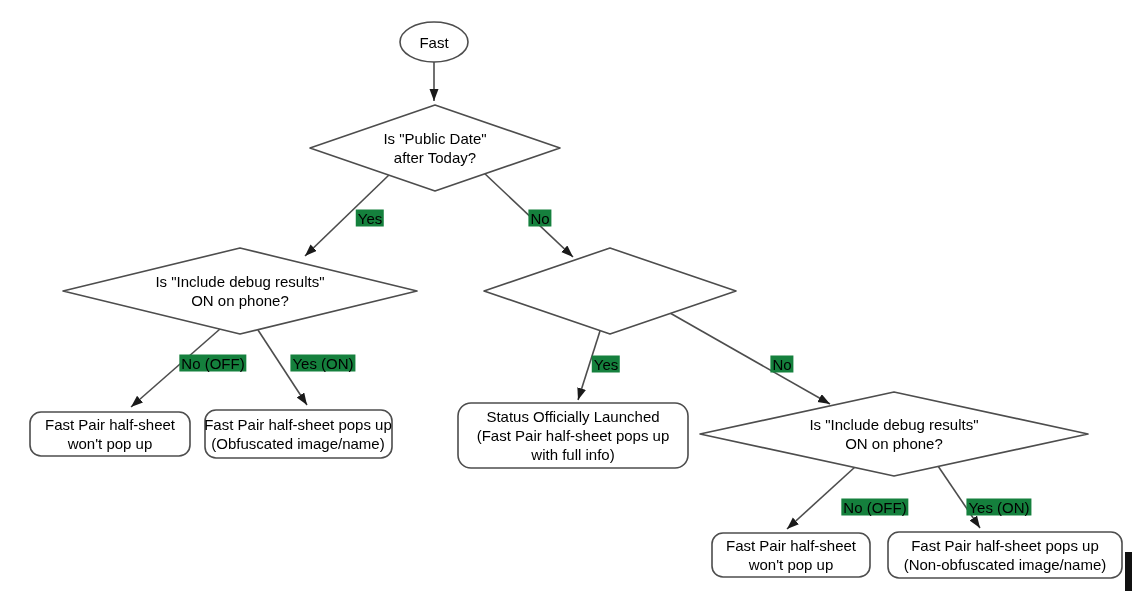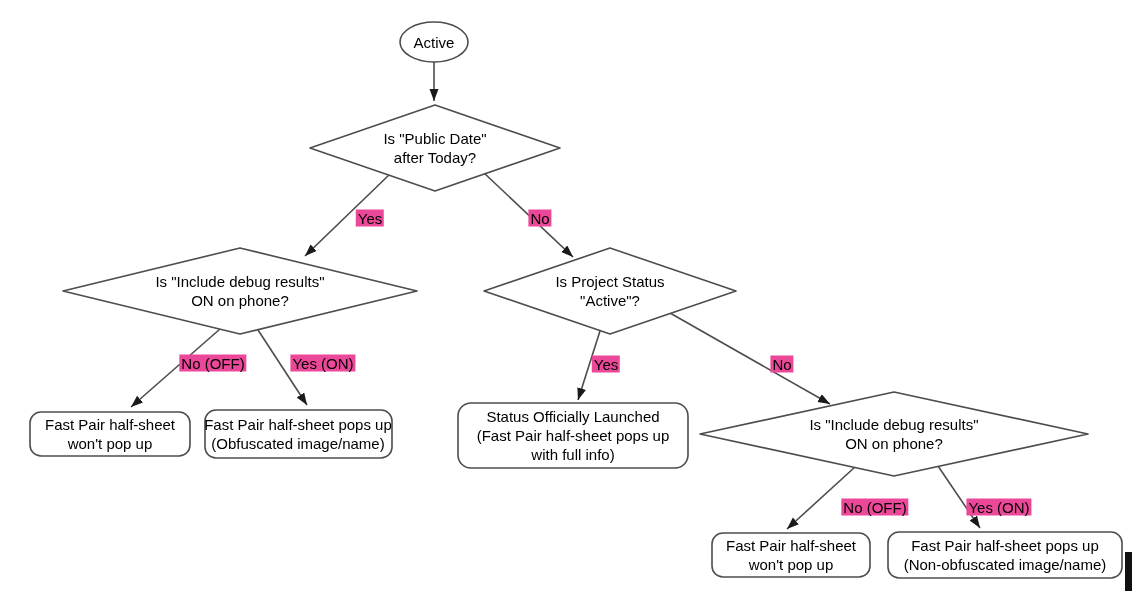--- a/index.html
+++ b/index.html
@@ -20,21 +20,21 @@
     line-height:19px;
     color:#000000;
     width:max-content;
     pointer-events:none;
   }
   .edge-label{
     position:absolute;
     transform:translate(-50%,-50%);
     font-size:15px;
     color:#000000;
-    background:#ec4899;
+    background:#15803d;
     padding:0 2px;
     width:max-content;
     pointer-events:none;
   }
 </style>
 </head>
 <body>
 
 <div class="canvas">
 
@@ -66,27 +66,25 @@
       <rect x="30" y="412" width="160" height="44" rx="11"></rect>
       <rect x="205" y="410" width="187" height="48" rx="11"></rect>
       <rect x="458" y="403" width="230" height="65" rx="13"></rect>
       <rect x="712" y="533" width="158" height="44" rx="11"></rect>
       <rect x="888" y="532" width="234" height="46" rx="11"></rect>
     </g>
 
     <rect x="1125" y="552" width="7" height="39" fill="#111111"></rect>
   </svg>
 
-  <div class="label" style="left:434px;top:42px">Active</div>
+  <div class="label" style="left:434px;top:42px">Fast</div>
   <div class="label" style="left:435px;top:148px">Is "Public Date"
 after Today?</div>
   <div class="label" style="left:240px;top:291px">Is "Include debug results"
 ON on phone?</div>
-  <div class="label" style="left:610px;top:291px">Is Project Status
-"Active"?</div>
   <div class="label" style="left:894px;top:434px">Is "Include debug results"
 ON on phone?</div>
   <div class="label" style="left:110px;top:434px">Fast Pair half-sheet
 won't pop up</div>
   <div class="label" style="left:298px;top:434px">Fast Pair half-sheet pops up
 (Obfuscated image/name)</div>
   <div class="label" style="left:573px;top:435px">Status Officially Launched
 (Fast Pair half-sheet pops up
 with full info)</div>
   <div class="label" style="left:791px;top:555px">Fast Pair half-sheet

